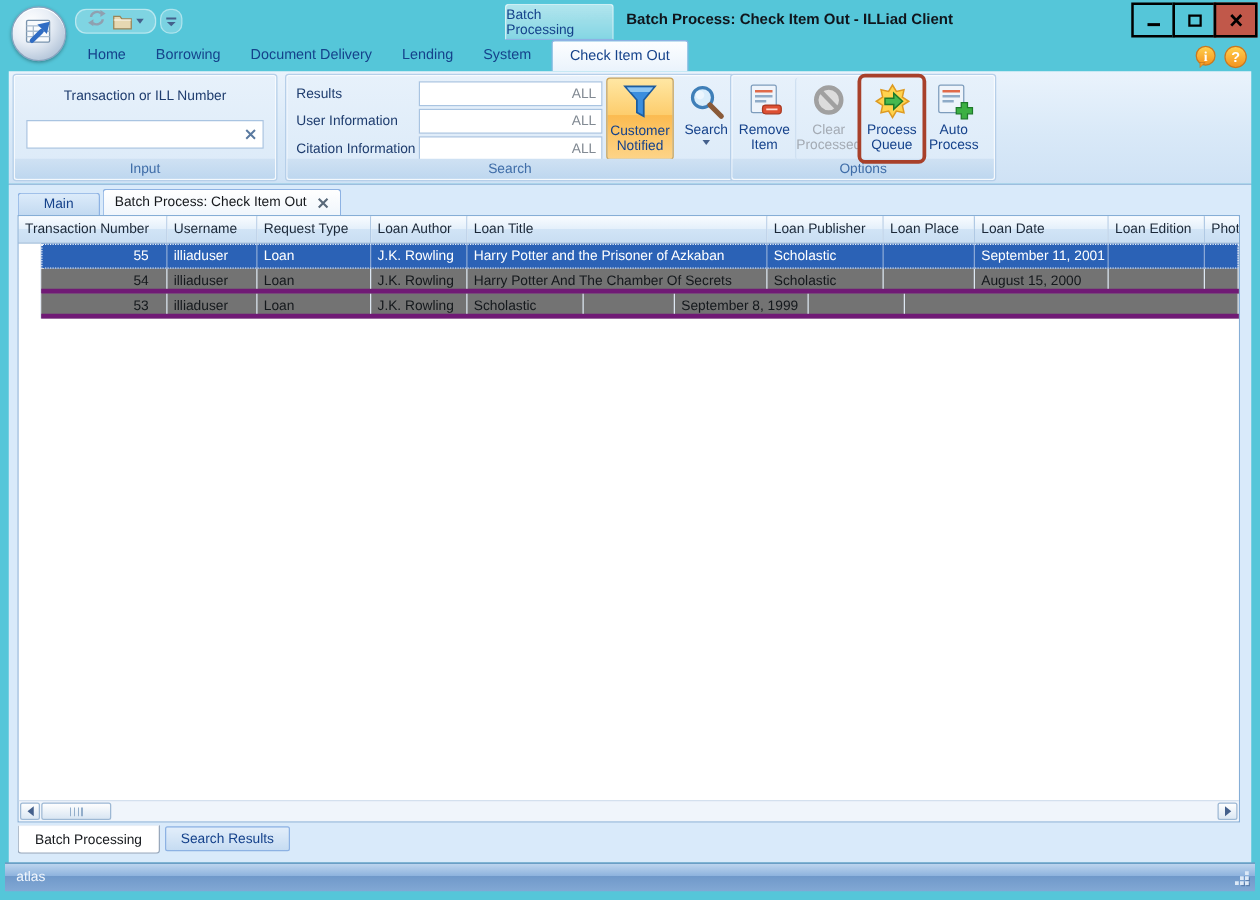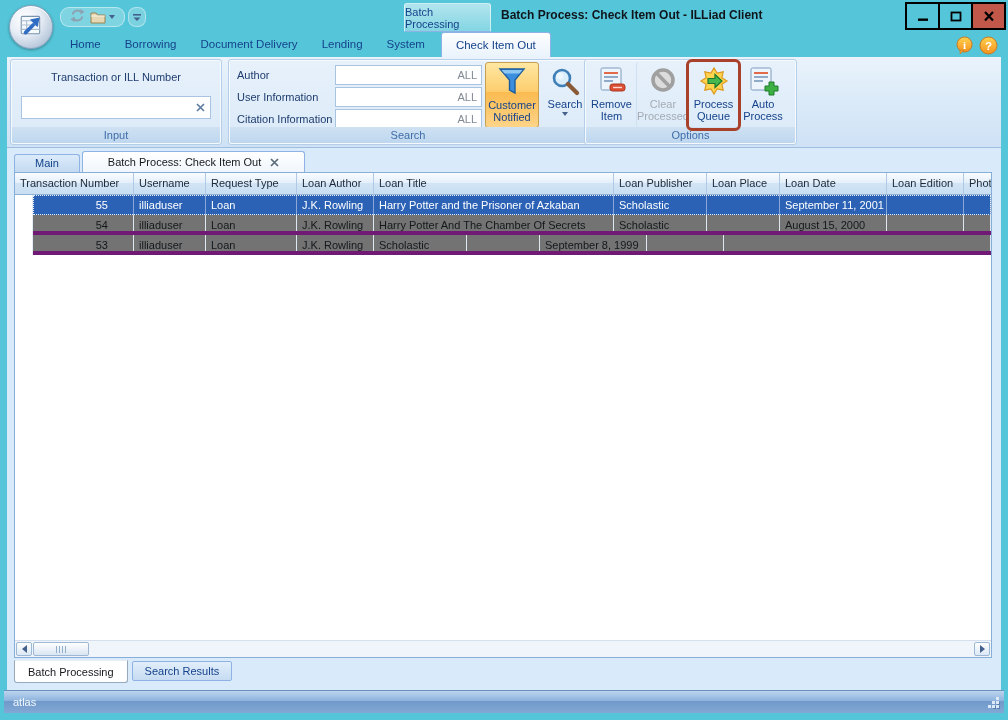--- a/index.html
+++ b/index.html
@@ -64,38 +64,38 @@
   .obtn + .obtn { border-left:1px solid #cfe0f1; }
   .obtn.hl { outline:3px solid #a8402a; outline-offset:0; border-left:none; z-index:5; }
   .obtn.disabled .lbl { color:#a4abb4; }
   .obtn.wide { width:53px; }
 
   
   .docarea { position:absolute; top:148px; left:7px; width:994px; height:542px; background:#d9eafa; }
   .doc-tabs { position:absolute; top:3px; left:7px; display:flex; align-items:flex-end; height:21px; }
   .dtab { font-size:11px; padding:0 20px; border:1px solid #8db2e3; border-bottom:none; border-radius:3px 3px 0 0;
     background:linear-gradient(#dcebfa,#c3daf1); color:#15428b; height:18px; line-height:17px; margin-right:2px; }
-  .dtab.active { background:linear-gradient(#ffffff,#f0f6fc); color:#15181c; height:21px; line-height:20px; padding:0 25px; display:flex; align-items:center; gap:9px; }
+  .dtab.active { background:linear-gradient(#ffffff,#f0f6fc); color:#15181c; height:21px; line-height:20px; padding:0 9px; display:flex; align-items:center; gap:9px; }
 
   .grid-panel { position:absolute; top:24px; left:7px; width:978px; height:486px; background:#fff; border:1px solid #86aed6; display:flex; flex-direction:column; }
   .ghead { display:flex; height:22px; flex:none; }
   .hcell { border-right:1px solid #b0c9e4; border-bottom:1px solid #8fb2d4; overflow:hidden; white-space:nowrap;
     background:linear-gradient(#f9fcff,#e3effa 50%,#d1e4f6 50%,#c9def2); font-size:11px; color:#1b2838; padding:4px 0 0 5px; }
   .w0{width:119px}.w1{width:72px}.w2{width:91px}.w3{width:77px}.w4{width:240px}.w5{width:93px}.w6{width:73px}.w7{width:107px}.w8{width:77px}.w9{flex:1; border-right:none;text-align:right;}
   .grow { display:flex; align-items:center; height:20px; flex:none; border-bottom:1px solid #ccdcee; font-size:11px; color:#2f6399; background:#fff; }
   .collapse-box { width:11px; height:11px; border:1px solid #88a0b8; background:linear-gradient(#ffffff,#dde7f1); margin-left:6px; position:relative; flex:none; }
   .collapse-box::after { content:""; position:absolute; left:2px; right:2px; top:4px; height:1px; background:#333f50; }
   .grow .glabel { margin-left:6px; }
   .drow { display:flex; height:20px; flex:none; font-size:11px; }
   .indent { width:18px; border-right:1px solid #e4ecf5; background:#fff; flex:none; }
   .rbody { flex:1; display:flex; background:#737373; border-bottom:4px solid #701a75; }
   .rbody.sel { background:#2b62b6; outline:1px dotted #e9eff8; outline-offset:-1px; border-bottom:none; }
   .dcell { padding:4px 4px 0 5px; border-right:1px solid #dde7f2; overflow:hidden; white-space:nowrap; color:#14181c; }
   .rbody.sel .dcell { color:#fff; border-right-color:rgba(255,255,255,.45); }
-  .c0 { width:101px; text-align:right; padding-right:25px; }
+  .c0 { width:101px; text-align:right; padding-right:14px; }
   .grid-fill { flex:1; background:#fff; }
   .hscroll { height:17px; flex:none; background:#f0f5fb; border-top:1px solid #d4e0ee; display:flex; align-items:center; }
   .sb-btn { width:16px; height:14px; margin:0 1px; background:linear-gradient(#fefefe,#dce8f4); border:1px solid #9db8d4;
     border-radius:2px; display:flex; align-items:center; justify-content:center; flex:none; }
   .sb-thumb { width:56px; height:14px; background:linear-gradient(#fefefe,#d9e6f3); border:1px solid #9db8d4; border-radius:2px;
     display:flex; align-items:center; justify-content:center; flex:none; }
   .sb-grip { width:11px; height:7px; background:repeating-linear-gradient(90deg,#93aecb 0 1px,transparent 1px 3px); }
   .sb-track { flex:1; }
   .arrow-l { width:0;height:0;border-top:4px solid transparent;border-bottom:4px solid transparent;border-right:5px solid #44608c; }
   .arrow-r { width:0;height:0;border-top:4px solid transparent;border-bottom:4px solid transparent;border-left:5px solid #44608c; }
@@ -224,21 +224,21 @@
               <path d="M1 1 L8 8 M8 1 L1 8" stroke="#5a7aa0" stroke-width="1.6"></path>
             </svg>
         </span>
       </div>
       <div class="gcaption">Input</div>
     </div>
 
     <div class="rgroup g-search">
       <div class="srows">
         <div class="srow">
-          <span class="slabel">Author</span>
+          <span class="slabel">Results</span>
           <span class="sfield">
               <i class="sval">ALL</i>
             </span>
         </div>
         <div class="srow">
           <span class="slabel">User Information</span>
           <span class="sfield">
               <i class="sval">ALL</i>
             </span>
         </div>

